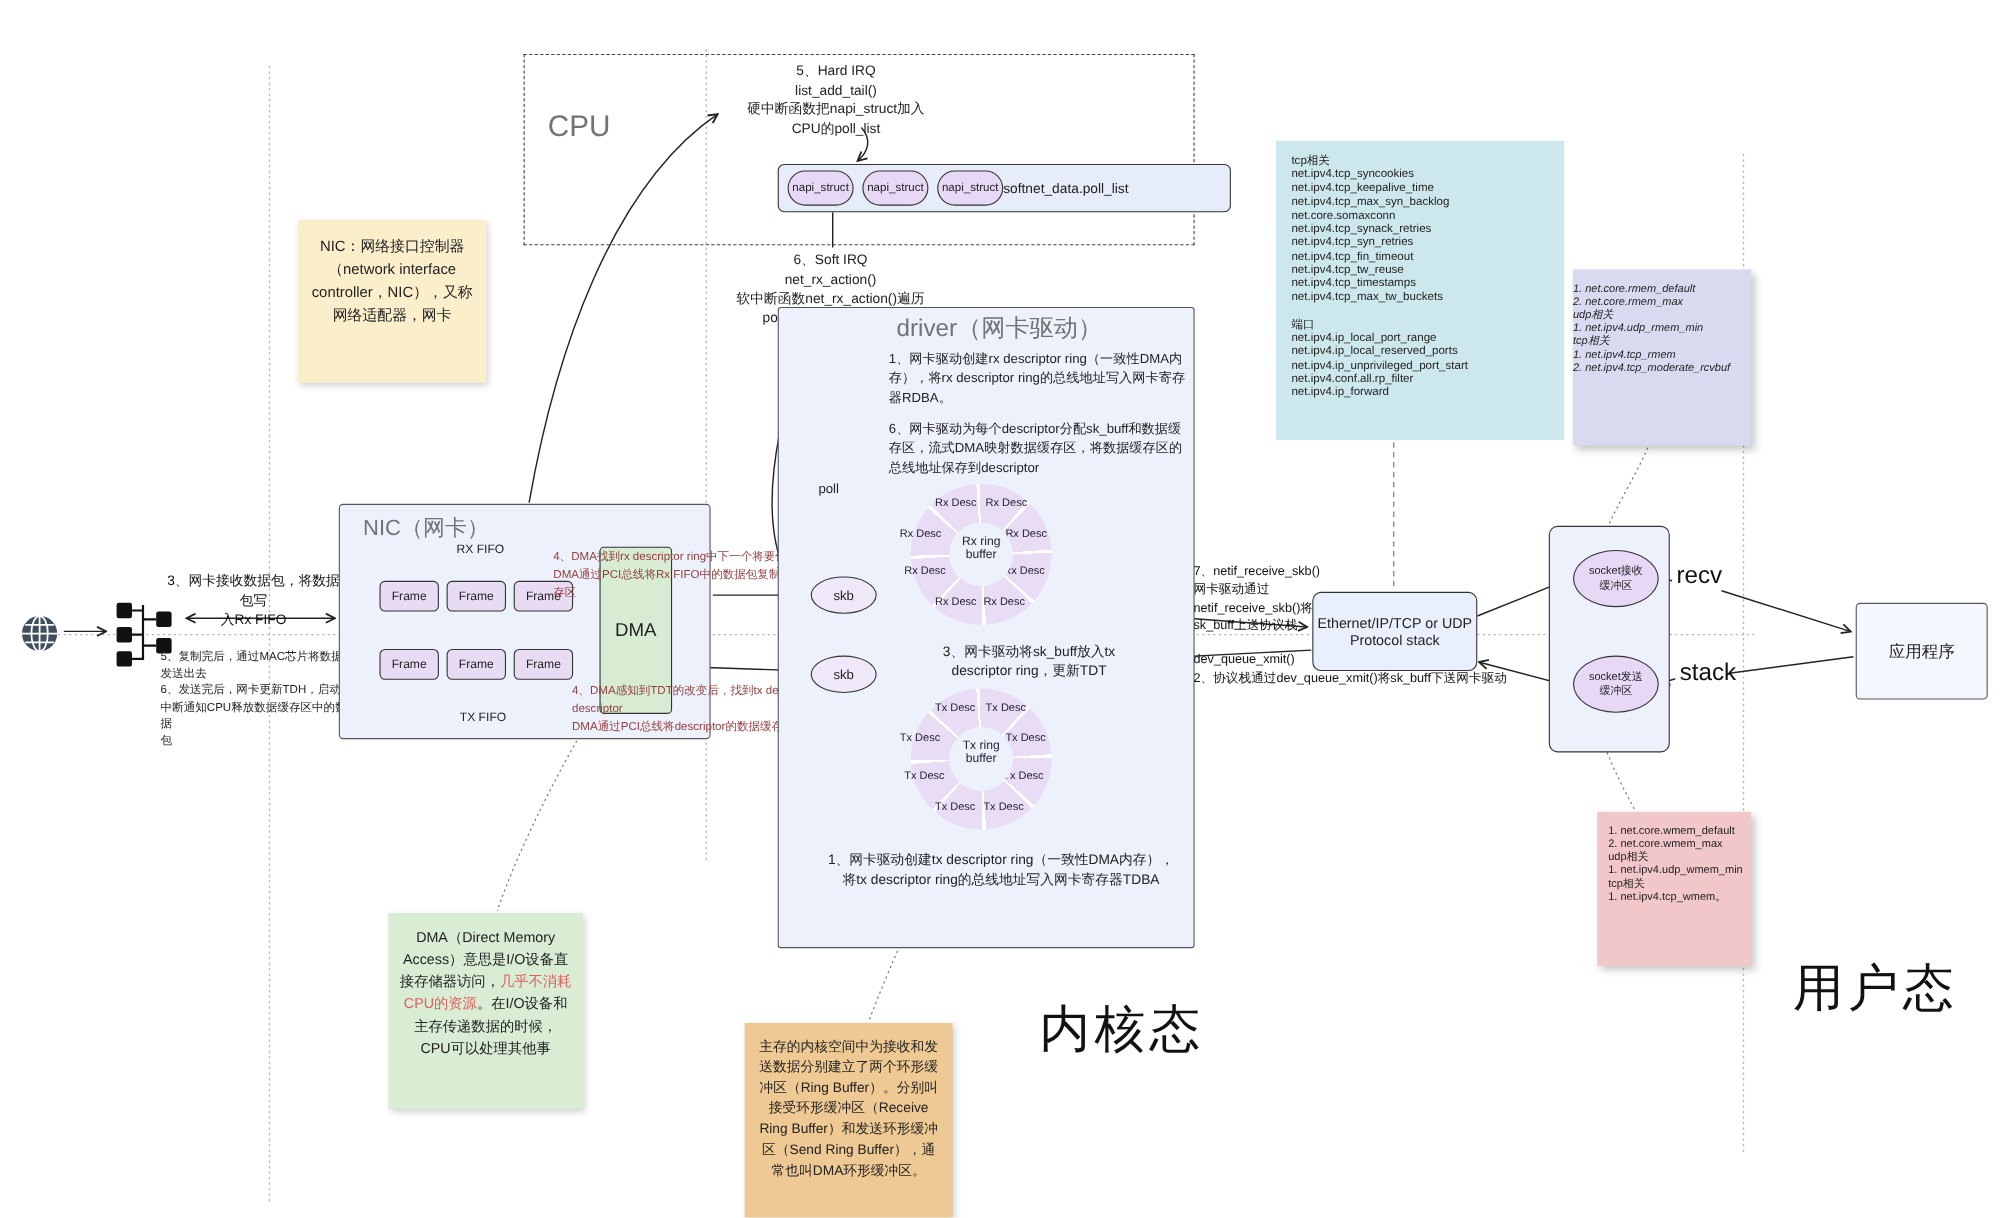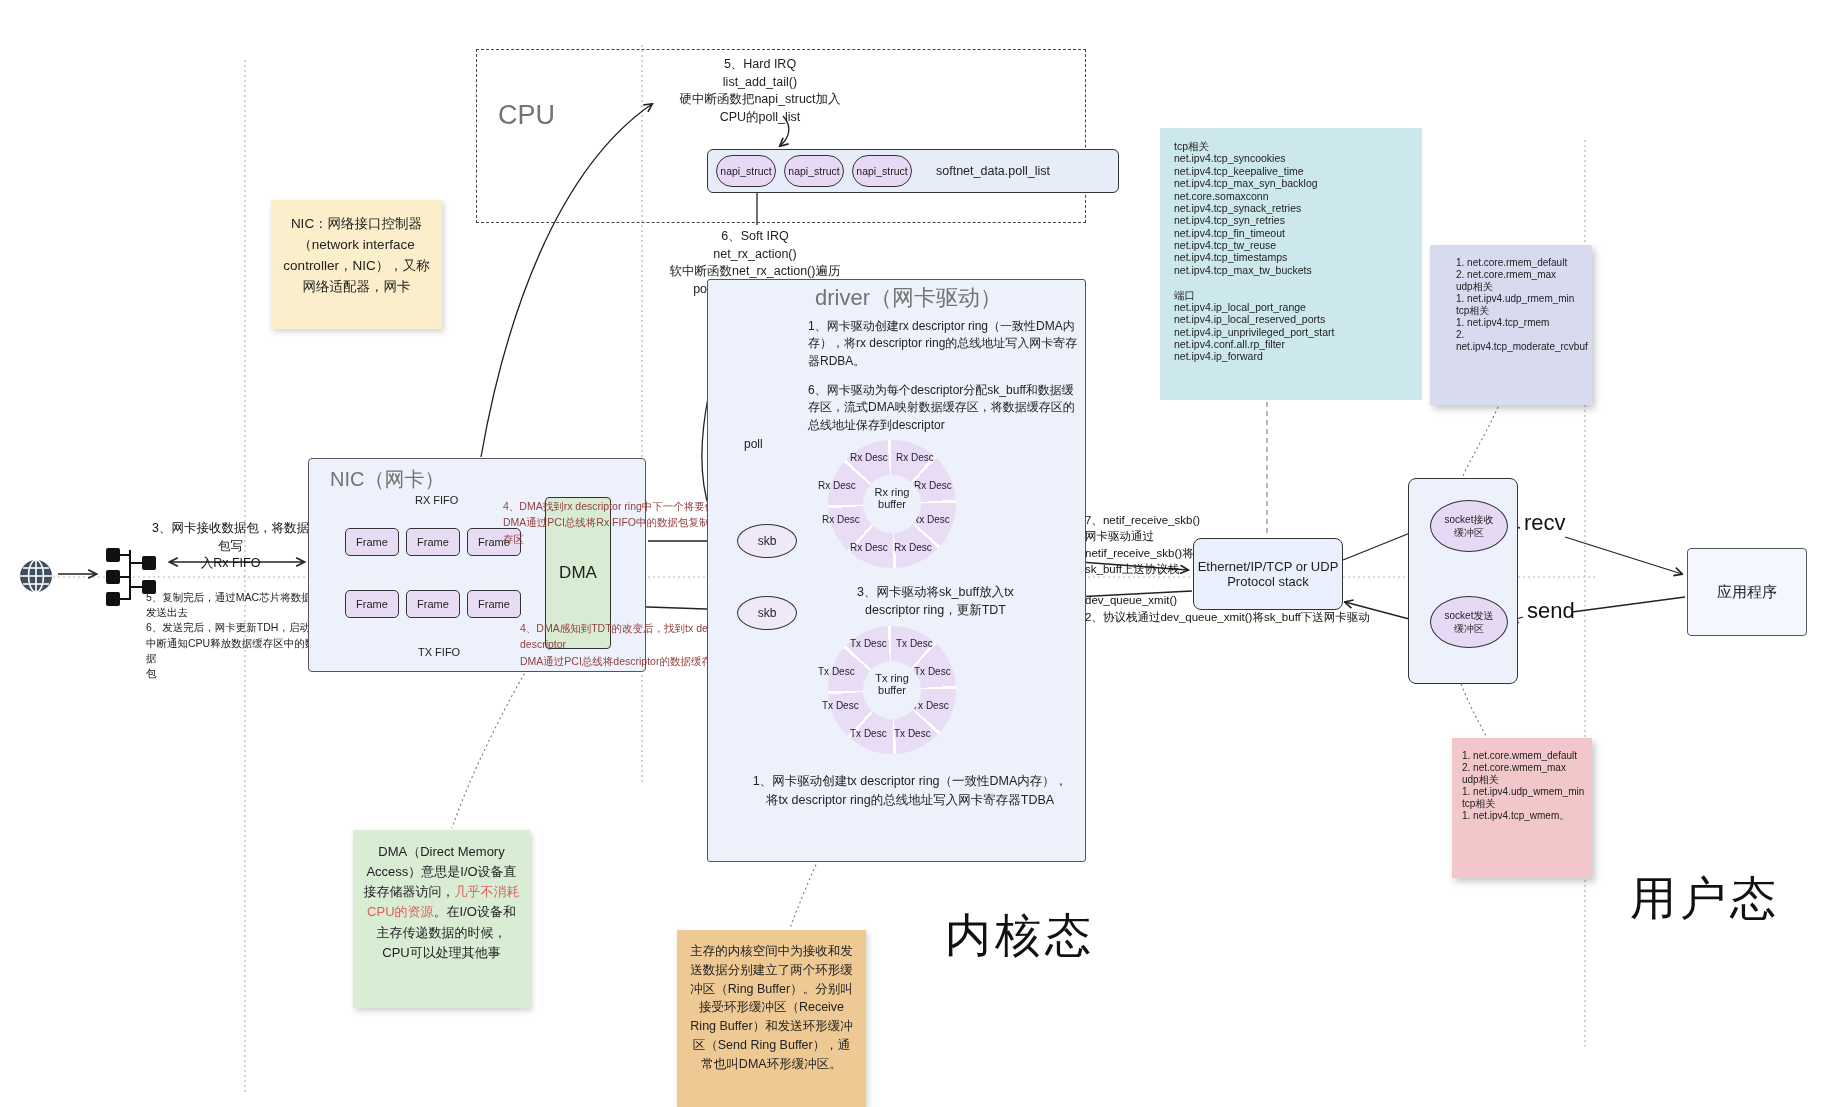--- a/index.html
+++ b/index.html
@@ -84,29 +84,29 @@
   <div class="abs redtitle" style="left:498px;top:100px;font-size:27px;">CPU</div>
   <div class="abs pre ctr" style="left:640px;top:56px;width:240px;font-size:12.5px;line-height:1.4;">5、Hard IRQ
 list_add_tail()
 硬中断函数把napi_struct加入
 CPU的poll_list</div>
 
   <div class="abs" style="left:707px;top:149px;width:412px;height:44px;background:#e7ecf9;border:1.5px solid #333;border-radius:6px;display:flex;align-items:center;padding-left:8px;box-sizing:border-box;">
     <span class="pill" style="width:58px;height:30px;margin-right:8px;">napi_struct</span>
     <span class="pill" style="width:58px;height:30px;margin-right:8px;">napi_struct</span>
     <span class="pill" style="width:58px;height:30px;">napi_struct</span>
-    <span style="font-size:12.5px;margin-left:24px;white-space:nowrap;text-align:right;">softnet_data.poll_list</span>
+    <span style="font-size:12.5px;margin-left:0;white-space:nowrap;text-align:right;">softnet_data.poll_list</span>
   </div>
 
   <div class="abs pre ctr" style="left:630px;top:228px;width:250px;font-size:12.5px;line-height:1.4;">6、Soft IRQ
 net_rx_action()
 软中断函数net_rx_action()遍历
 poll_list，执行poll函数</div>
 
-  <div class="abs note ctr" style="left:271px;top:200px;width:171px;height:129px;background:#fbeecb;font-size:13.5px;padding:14px 10px;box-sizing:border-box;">NIC：网络接口控制器（network interface controller，NIC），又称网络适配器，网卡</div>
+  <div class="abs note ctr" style="left:271px;top:200px;width:171px;height:148px;background:#fbeecb;font-size:13.5px;padding:14px 10px;box-sizing:border-box;">NIC：网络接口控制器（network interface controller，NIC），又称网络适配器，网卡</div>
 
   <div class="abs" style="left:14px;top:554px;">
     <svg width="44" height="44">
       <circle cx="22" cy="22" r="16" fill="#404f5e"></circle>
       <g stroke="#fff" stroke-width="1.6" fill="none">
         <line x1="6" y1="22" x2="38" y2="22"></line>
         <line x1="9" y1="14" x2="35" y2="14"></line>
         <line x1="9" y1="30" x2="35" y2="30"></line>
         <ellipse cx="22" cy="22" rx="7.5" ry="16"></ellipse>
         <line x1="22" y1="6" x2="22" y2="38"></line>
@@ -210,21 +210,21 @@
 net.ipv4.tcp_tw_reuse
 net.ipv4.tcp_timestamps
 net.ipv4.tcp_max_tw_buckets
 
 端口
 net.ipv4.ip_local_port_range
 net.ipv4.ip_local_reserved_ports
 net.ipv4.ip_unprivileged_port_start
 net.ipv4.conf.all.rp_filter
 net.ipv4.ip_forward</div>
-  <div class="abs pre panel" style="left:1430px;top:245px;width:162px;height:160px;background:#d8daf0;font-size:10px;padding:12px 0 0 26px;box-sizing:border-box;">1. net.core.rmem_default
+  <div class="abs pre panel" style="left:1430px;top:245px;width:162px;height:160px;background:#d8daf0;font-size:10px;padding:12px 0 0 0;box-sizing:border-box;font-style:italic;">1. net.core.rmem_default
 2. net.core.rmem_max
 udp相关
 1. net.ipv4.udp_rmem_min
 tcp相关
 1. net.ipv4.tcp_rmem
 2. net.ipv4.tcp_moderate_rcvbuf</div>
   <div class="abs pre panel" style="left:1452px;top:738px;width:140px;height:140px;background:#f2c7c9;font-size:10px;padding:12px 0 0 10px;box-sizing:border-box;">1. net.core.wmem_default
 2. net.core.wmem_max
 udp相关
 1. net.ipv4.udp_wmem_min
@@ -239,21 +239,21 @@
 2、协议栈通过dev_queue_xmit()将sk_buff下送网卡驱动</div>
   <div class="abs pre ctr" style="left:1193px;top:538px;width:148px;height:70px;background:#e9effc;border:1.6px solid #333;border-radius:8px;font-size:13px;display:flex;align-items:center;justify-content:center;">Ethernet/IP/TCP or UDP
 Protocol stack</div>
 
   <div class="abs bluebox" style="left:1408px;top:478px;width:108px;height:204px;border-radius:8px;border-color:#333;"></div>
   <div class="abs oval pre ctr" style="left:1430px;top:500px;width:76px;height:50px;background:#e7d9f6;font-size:10px;line-height:1.3;">socket接收
 缓冲区</div>
   <div class="abs oval pre ctr" style="left:1430px;top:596px;width:76px;height:50px;background:#e7d9f6;font-size:10px;line-height:1.3;">socket发送
 缓冲区</div>
   <div class="abs" style="left:1524px;top:510px;font-size:22px;color:#111;">recv</div>
-  <div class="abs" style="left:1527px;top:598px;font-size:22px;color:#111;">send</div>
+  <div class="abs" style="left:1527px;top:598px;font-size:22px;color:#111;">stack</div>
 
   <div class="abs bigzone" style="left:945px;top:905px;">内核态</div>
 
   <div class="abs ctr" style="left:1687px;top:548px;width:118px;height:86px;background:#f5f7fe;border:1.4px solid #555;border-radius:4px;display:flex;align-items:center;justify-content:center;font-size:15px;">应用程序</div>
   <div class="abs bigzone" style="left:1630px;top:868px;">用户态</div>
 
   <div class="abs note ctr" style="left:353px;top:830px;width:177px;height:178px;background:#d9edd5;font-size:13px;padding:12px 10px;box-sizing:border-box;">
     <span>DMA（Direct Memory Access）意思是I/O设备直接存储器访问，</span><span style="color:#e35d5d;">几乎不消耗CPU的资源</span><span>。在I/O设备和主存传递数据的时候，CPU可以处理其他事</span>
   </div>
   <div class="abs note ctr" style="left:677px;top:930px;width:189px;height:177px;background:#efc993;font-size:12.5px;padding:12px 10px;box-sizing:border-box;line-height:1.5;">主存的内核空间中为接收和发送数据分别建立了两个环形缓冲区（Ring Buffer）。分别叫接受环形缓冲区（Receive Ring Buffer）和发送环形缓冲区（Send Ring Buffer），通常也叫DMA环形缓冲区。</div>

